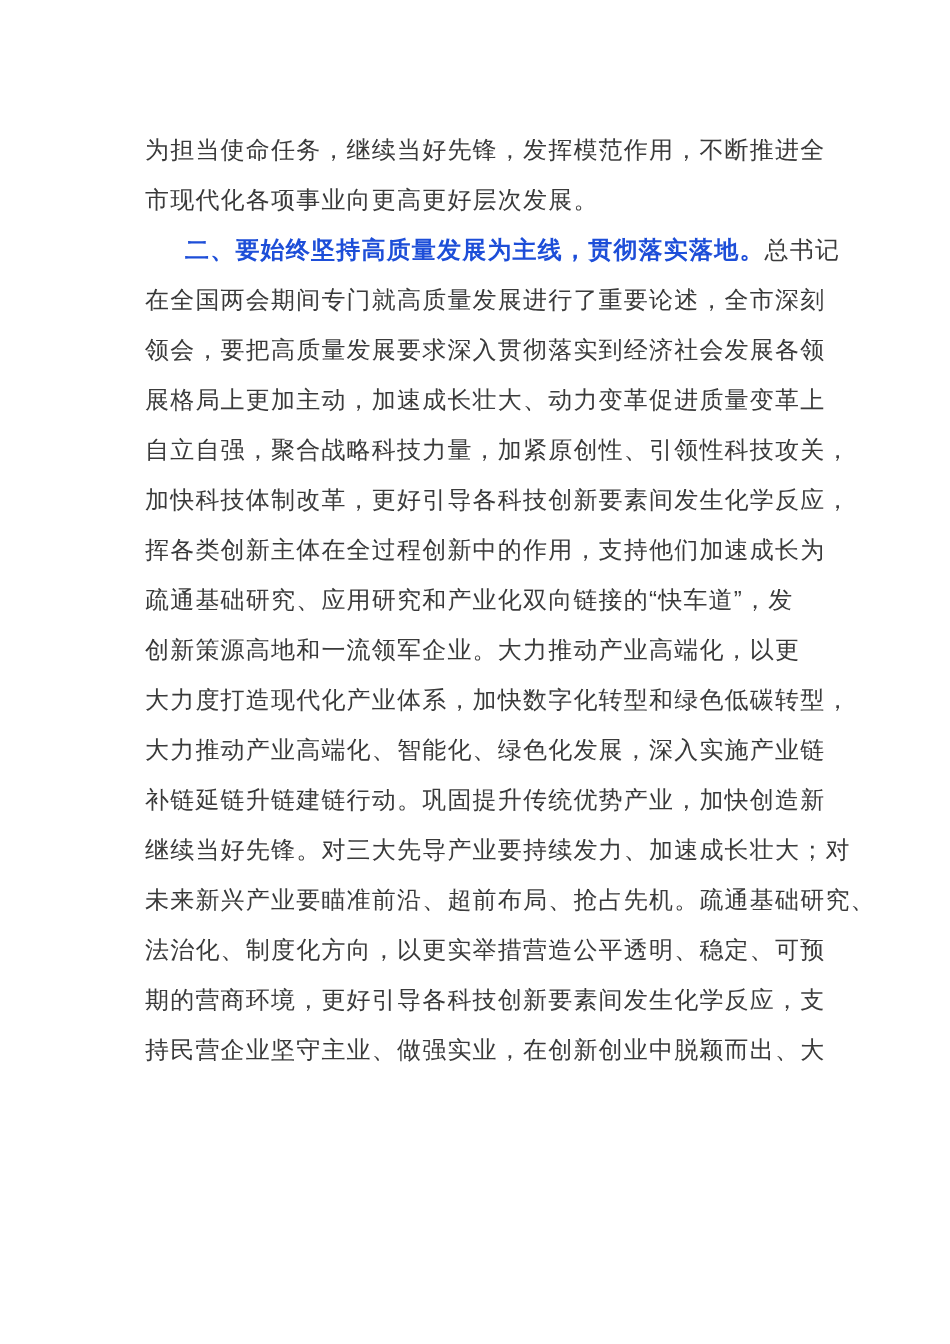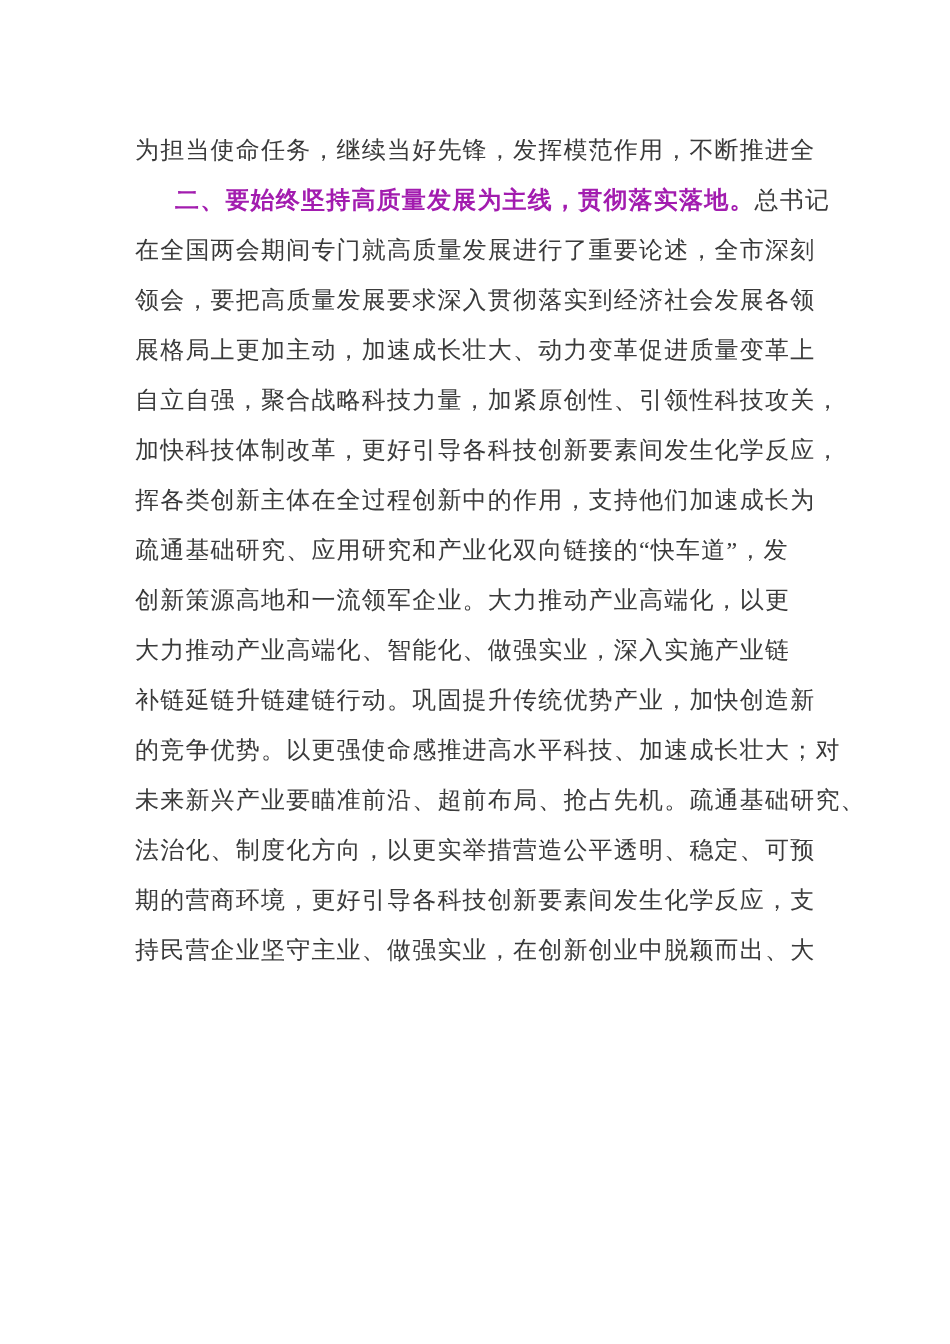--- a/index.html
+++ b/index.html
@@ -1,49 +1,51 @@
 <!DOCTYPE html>
 <html><head>
   <meta charset="utf-8">
   <style>
     html, body { margin: 0; padding: 0; background: #ffffff; }
     body { width: 950px; height: 1344px; position: relative; overflow: hidden; }
     .page {
       position: absolute;
-      left: 135px;
+      left: 145px;
       top: 125px;
       width: 680px;
-      font-family: Liberation Serif, serif;
+      font-family: Liberation Sans, sans-serif;
       color: #3a3a3a;
       font-size: 24px;
       line-height: 50px;
     }
     .line {
       display: block;
       height: 50px;
       white-space: nowrap;
       letter-spacing: 1.2px;
     }
     .indent { padding-left: 40px; }
-    .bold { font-weight: bold; color: #a21caf; }
+    .bold { font-weight: bold; color: #1d4ed8; }
   </style>
 </head>
 <body>
 
 <div class="page">
   <span class="line">为担当使命任务，继续当好先锋，发挥模范作用，不断推进全</span>
+  <span class="line">市现代化各项事业向更高更好层次发展。</span>
   <span class="line indent"><span class="bold">二、要始终坚持高质量发展为主线，贯彻落实落地。</span><span>总书记</span></span>
   <span class="line">在全国两会期间专门就高质量发展进行了重要论述，全市深刻</span>
   <span class="line">领会，要把高质量发展要求深入贯彻落实到经济社会发展各领</span>
   <span class="line">展格局上更加主动，加速成长壮大、动力变革促进质量变革上</span>
   <span class="line">自立自强，聚合战略科技力量，加紧原创性、引领性科技攻关，</span>
   <span class="line">加快科技体制改革，更好引导各科技创新要素间发生化学反应，</span>
   <span class="line">挥各类创新主体在全过程创新中的作用，支持他们加速成长为</span>
   <span class="line">疏通基础研究、应用研究和产业化双向链接的“快车道”，发</span>
   <span class="line">创新策源高地和一流领军企业。大力推动产业高端化，以更</span>
-  <span class="line">大力推动产业高端化、智能化、做强实业，深入实施产业链</span>
+  <span class="line">大力度打造现代化产业体系，加快数字化转型和绿色低碳转型，</span>
+  <span class="line">大力推动产业高端化、智能化、绿色化发展，深入实施产业链</span>
   <span class="line">补链延链升链建链行动。巩固提升传统优势产业，加快创造新</span>
-  <span class="line">的竞争优势。以更强使命感推进高水平科技、加速成长壮大；对</span>
+  <span class="line">继续当好先锋。对三大先导产业要持续发力、加速成长壮大；对</span>
   <span class="line">未来新兴产业要瞄准前沿、超前布局、抢占先机。疏通基础研究、</span>
   <span class="line">法治化、制度化方向，以更实举措营造公平透明、稳定、可预</span>
   <span class="line">期的营商环境，更好引导各科技创新要素间发生化学反应，支</span>
   <span class="line">持民营企业坚守主业、做强实业，在创新创业中脱颖而出、大</span>
 </div>
 
 </body></html>

